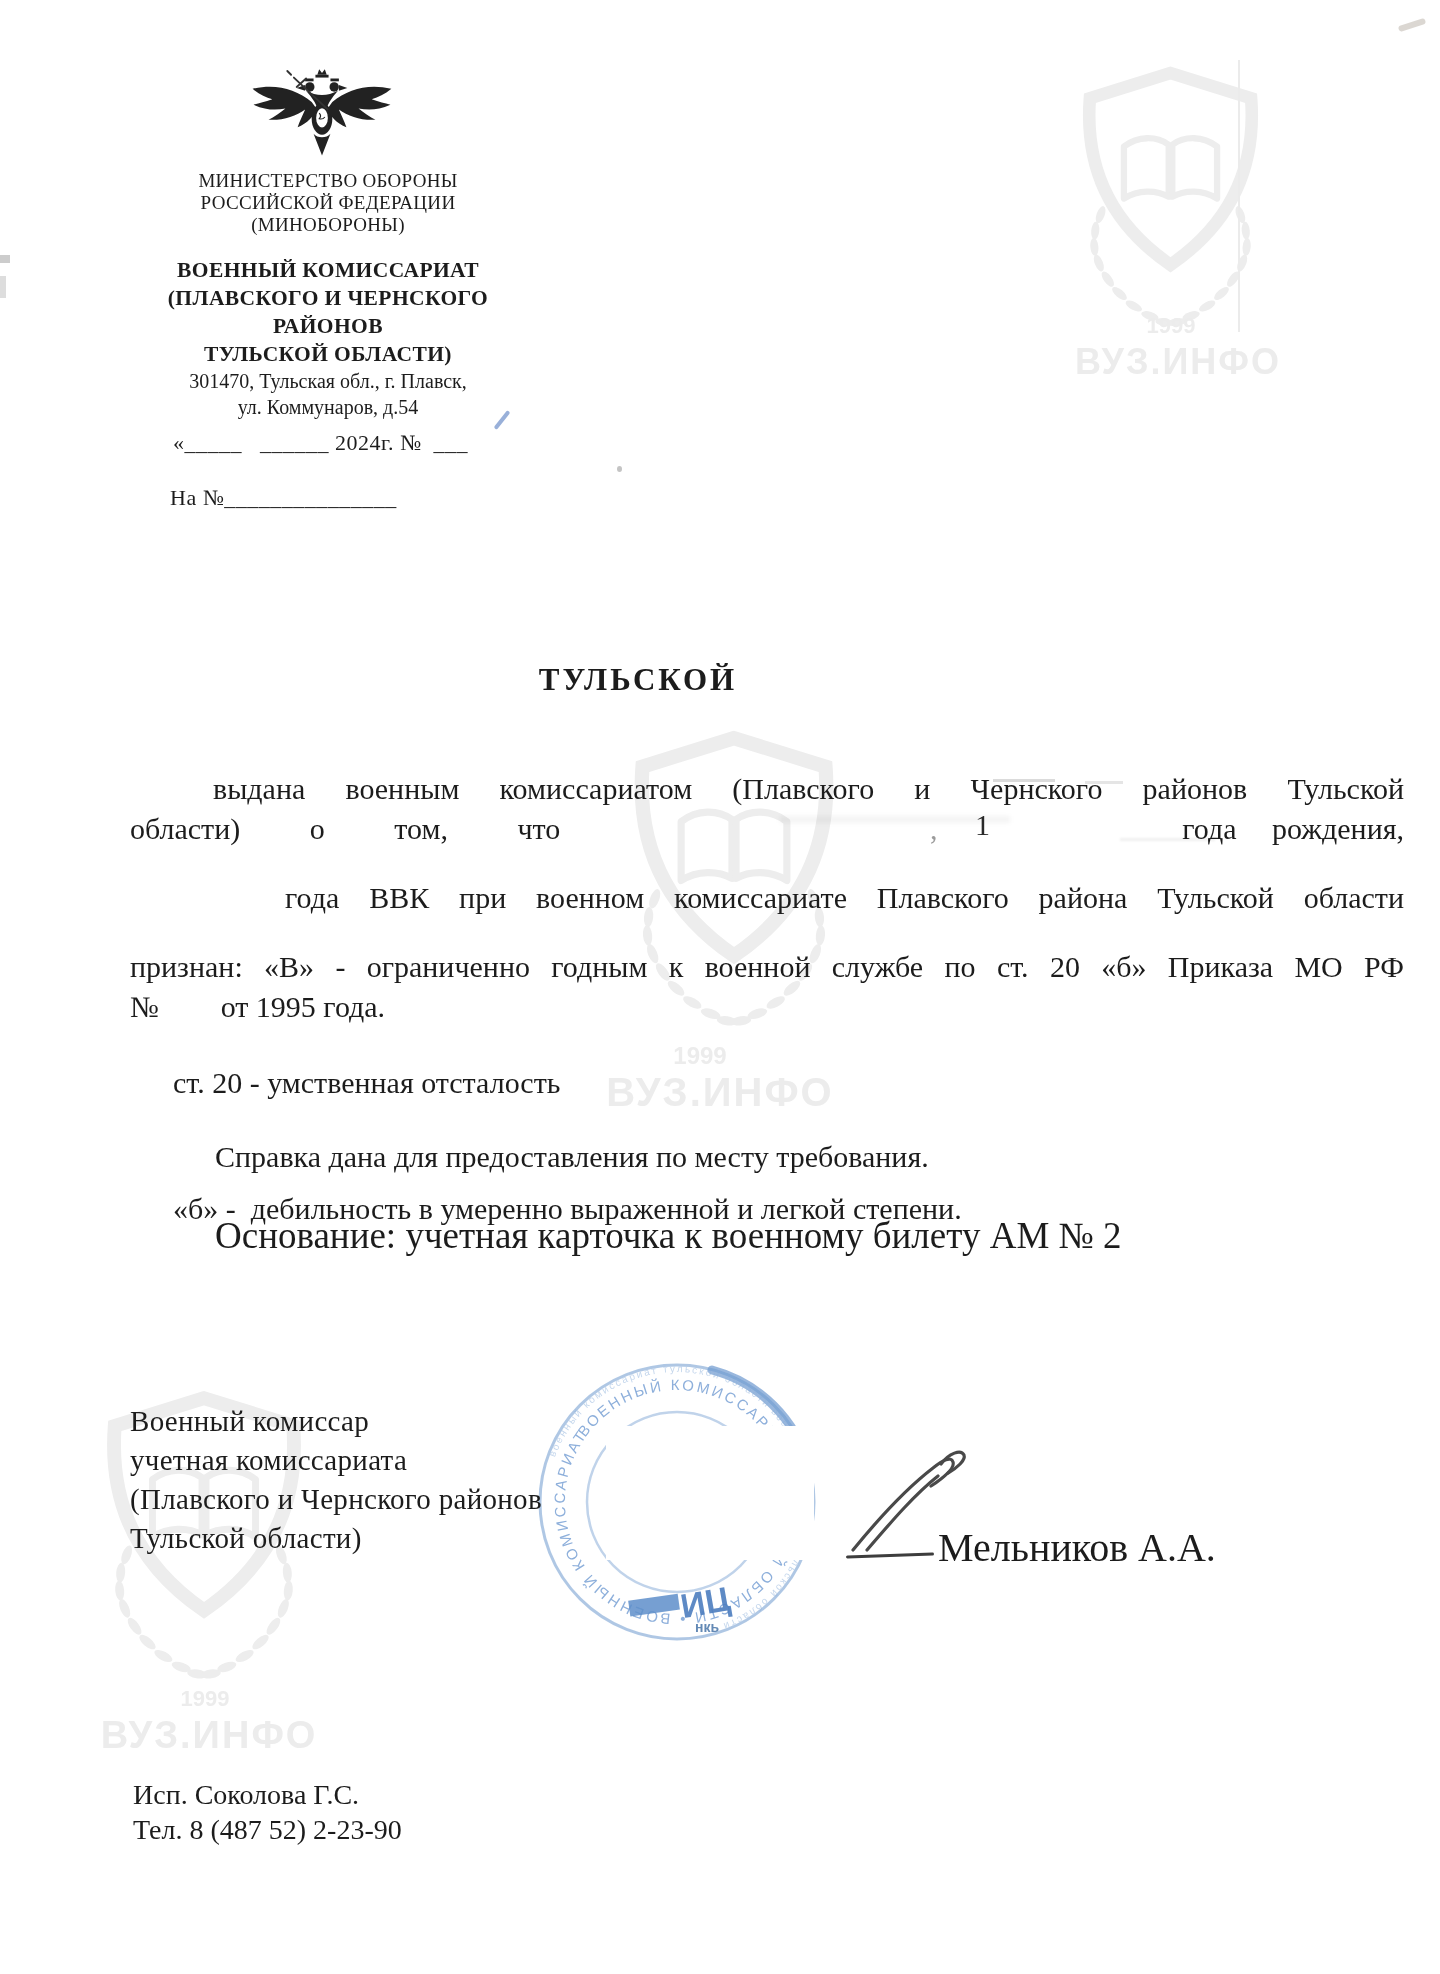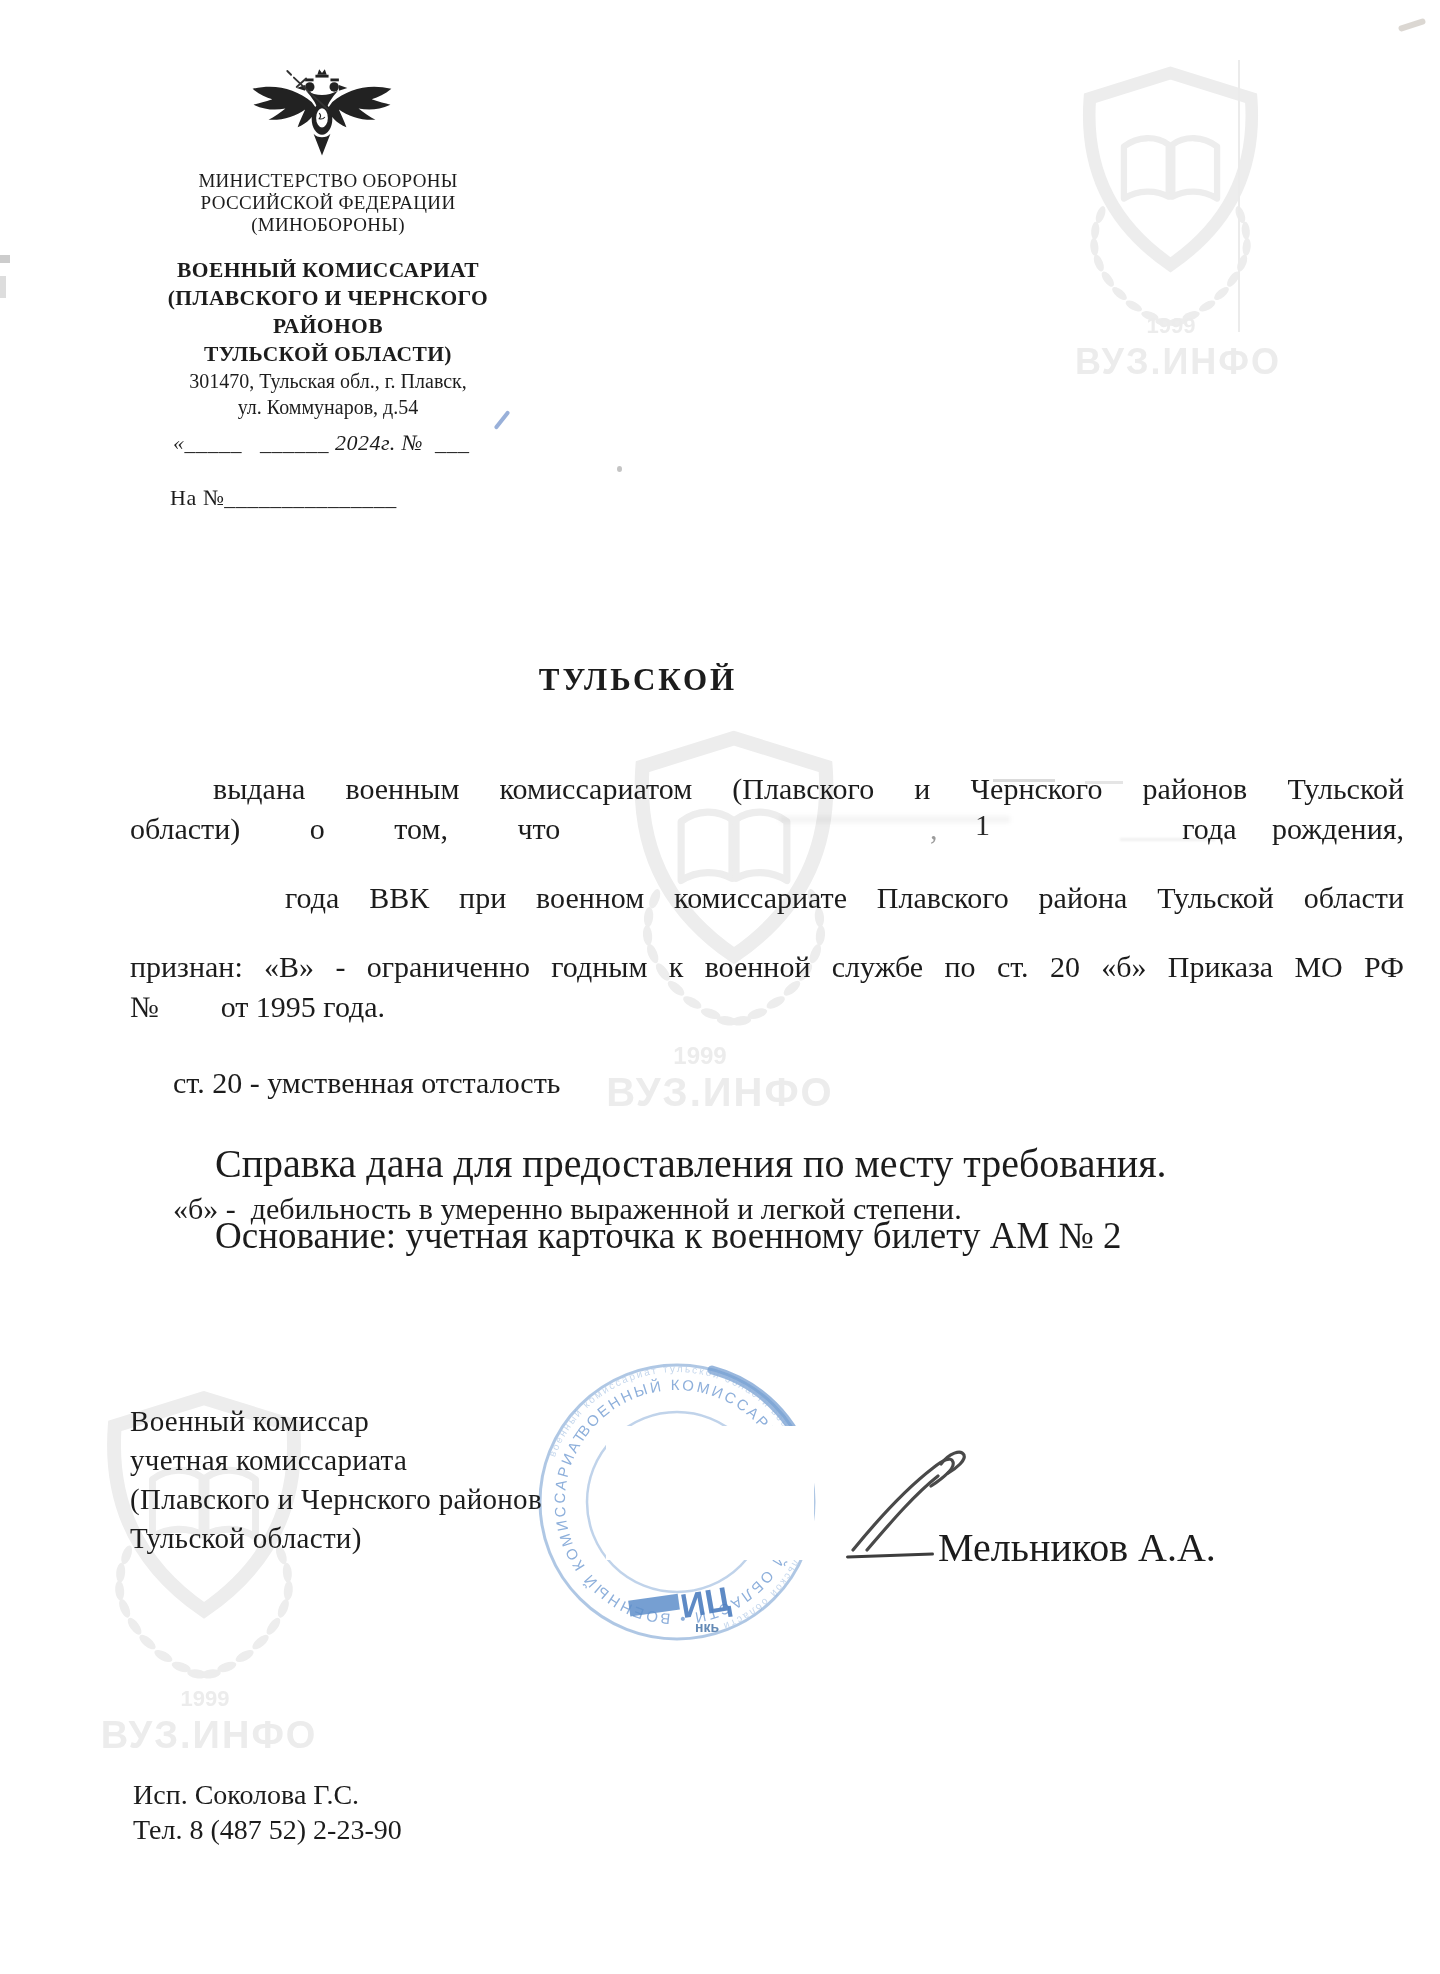--- a/index.html
+++ b/index.html
@@ -5,38 +5,38 @@
   html,body{margin:0;padding:0;background:#888;}
   .page{position:relative;width:1440px;height:1974px;background:#ffffff;overflow:hidden;
         font-family:"Liberation Serif",serif;color:#1c1c1c;margin:0 auto;}
   .abs{position:absolute;}
   .z0{z-index:0}.z1{z-index:1}.z2{z-index:2}.z3{z-index:3}
   
   .h-col{left:142px;width:372px;text-align:center;}
   .h-ministry{top:170px;font-size:19px;line-height:22px;letter-spacing:.3px;}
   .h-comm{top:256px;font-size:21.5px;line-height:28px;font-weight:bold;letter-spacing:.4px;font-family:Liberation Serif, serif;}
   .h-addr{top:368px;font-size:20px;line-height:26px;}
-  .h-date{left:173px;top:430px;font-size:22px;white-space:pre;letter-spacing:.5px;font-style:italic;}
+  .h-date{left:173px;top:430px;font-size:22px;white-space:pre;letter-spacing:.5px;}
   .h-ref{left:170px;top:485px;font-size:22px;white-space:pre;letter-spacing:.5px;}
   
   .title-wrap{left:130px;top:662px;width:1016px;text-align:center;}
   .title{font-size:31px;font-weight:bold;letter-spacing:3px;}
   
   .para{left:130px;top:740px;width:1274px;font-size:30px;line-height:40px;}
   .jline{text-align:justify;text-align-last:justify;margin-top:29px;}
   .p1{text-indent:83px;}
   .p3{padding-left:155px;}
   .p2{position:relative;height:40px;}
   .p2-left{word-spacing:62px;}
   .p2-faint{position:absolute;left:800px;top:0;color:#666;opacity:.65;}
   .p2-mark{position:absolute;left:845px;top:-4px;color:#2a2a2a;}
   .p2-right{position:absolute;right:0;top:0;word-spacing:28px;}
   .p5 .gap{display:inline-block;width:62px;}
   .st-block{left:173px;top:978px;font-size:30px;line-height:42px;white-space:pre;}
-  .purpose{left:215px;top:1140px;font-size:40px;}
+  .purpose{left:215px;top:1140px;font-size:30px;}
   .basis{left:215px;top:1214px;font-size:37px;}
   
   .sig-post{left:130px;top:1402px;font-size:29px;line-height:39px;letter-spacing:.3px;}
   .sig-name{left:938px;top:1524px;font-size:40px;}
   .sig-line{left:846px;top:1554px;width:88px;height:3px;background:#3d3d3d;transform:rotate(-2deg);border-radius:2px;}
   
   .footer{left:133px;top:1777px;font-size:28px;line-height:35px;}
   
   .wm-year{position:absolute;font-family:"Liberation Sans",sans-serif;color:#ececec;font-weight:bold;text-align:center;}
   .wm-brand{position:absolute;font-family:"Liberation Sans",sans-serif;color:#ececec;font-weight:bold;letter-spacing:2px;text-align:center;}

